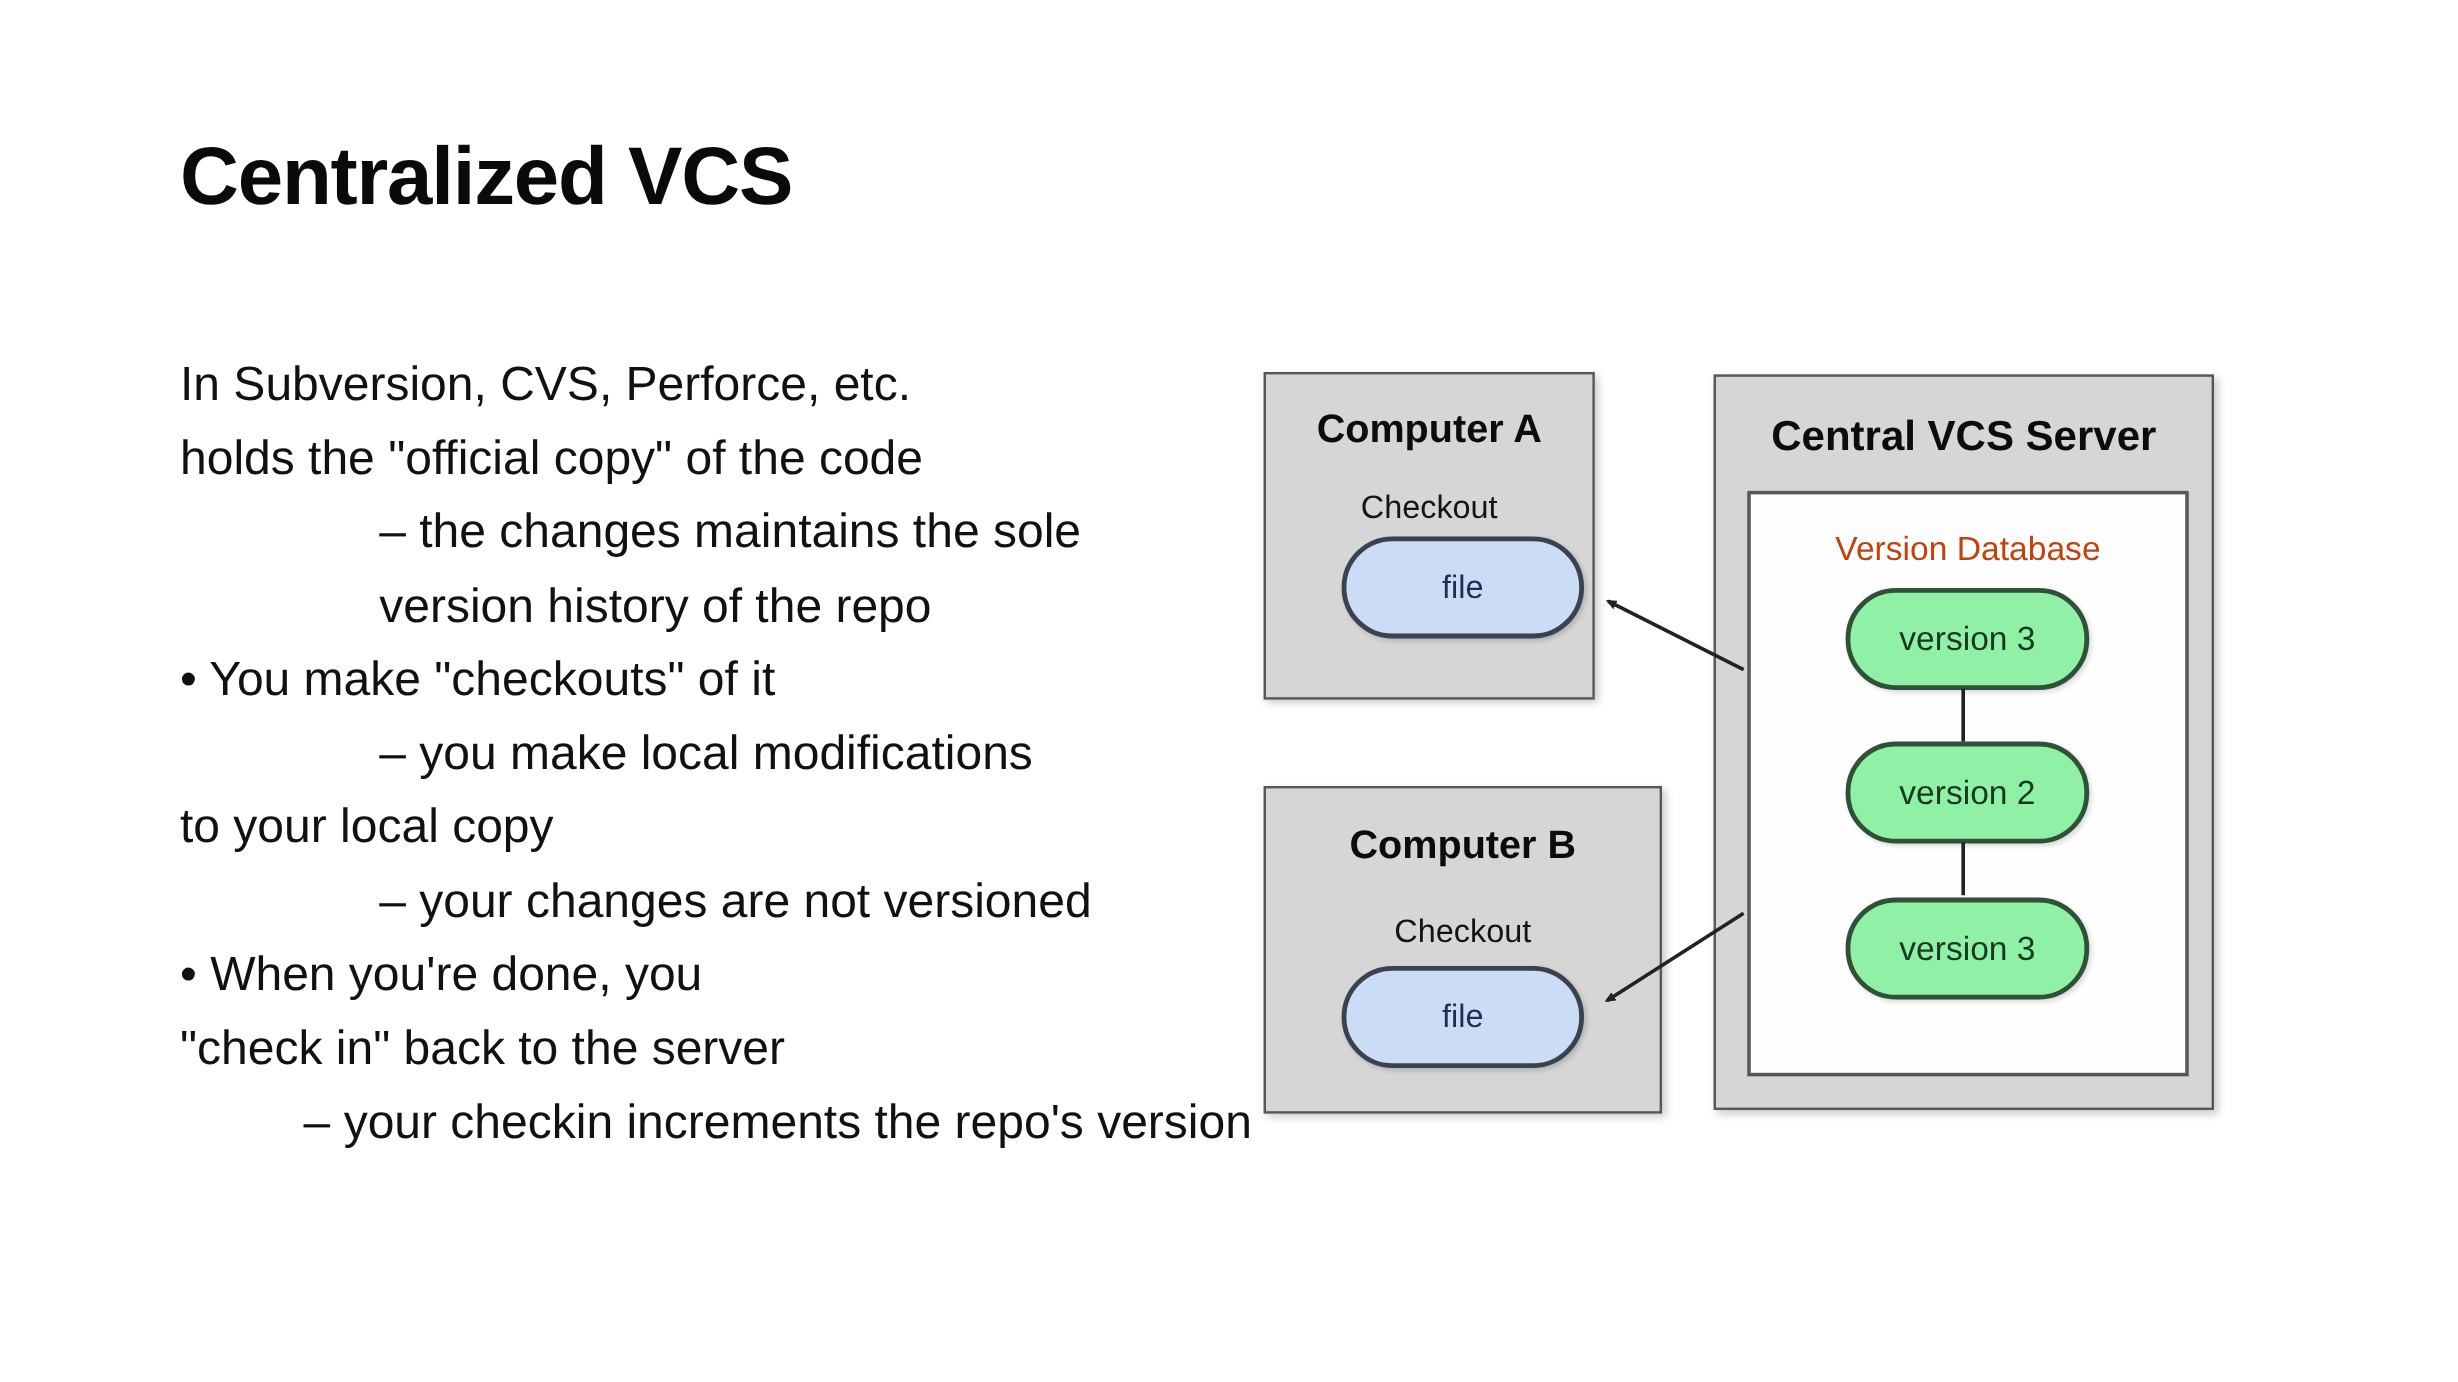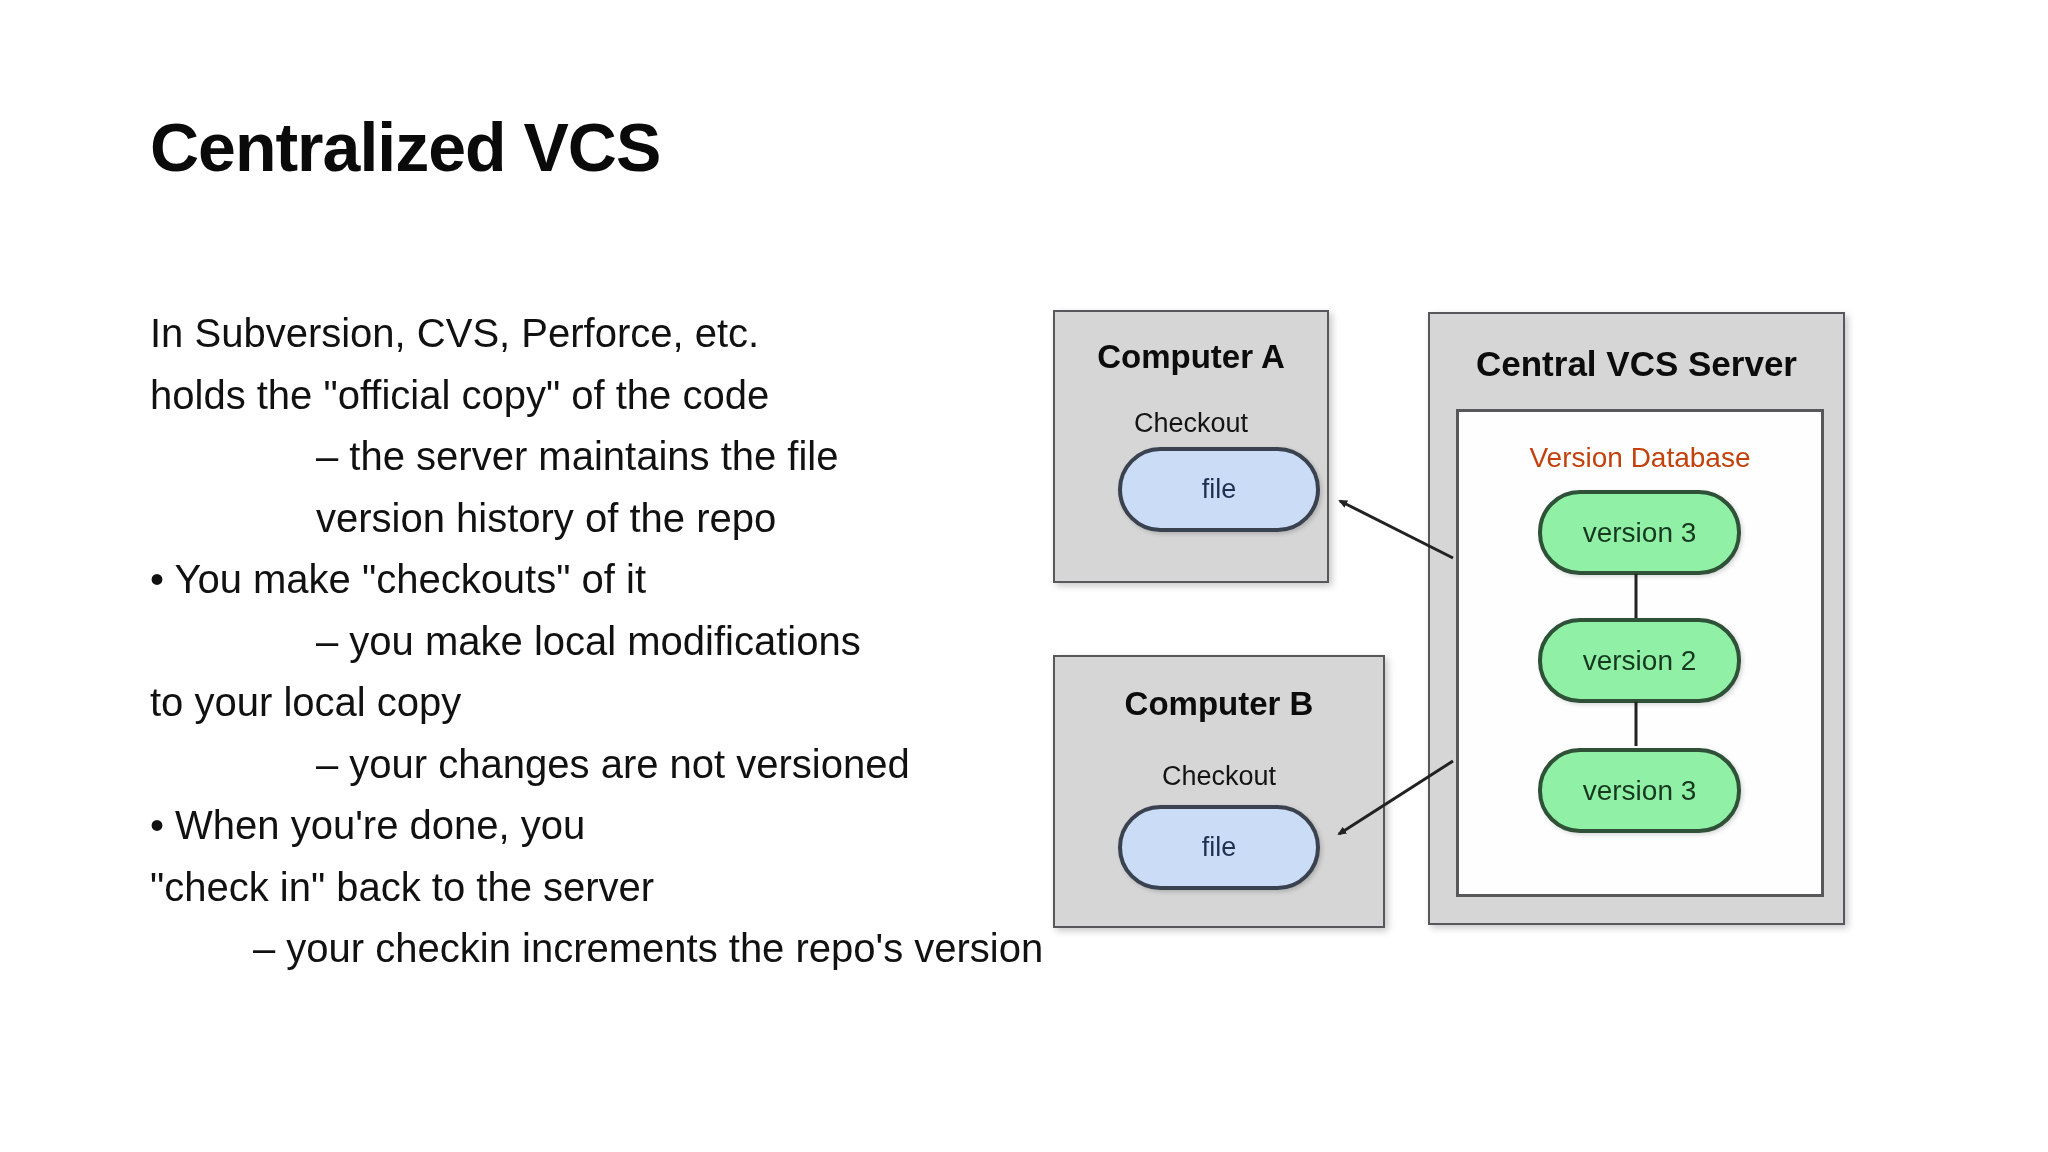--- a/index.html
+++ b/index.html
@@ -25,21 +25,21 @@
     font-size: 68px;
     font-weight: 700;
     letter-spacing: -1px;
     color: #0a0a0a;
     white-space: nowrap;
     text-align: right;
   }
   .body-text {
     position: absolute;
     left: 150px;
-    top: 303px;
+    top: 290px;
     width: 1000px;
     font-size: 40px;
     line-height: 61.5px;
     color: #111111;
   }
   .body-line { white-space: nowrap; }
   .body-line.indent-dash { padding-left: 166px; }
   .body-line.indent-last { padding-left: 103px; }
 
   
@@ -146,21 +146,21 @@
 </head>
 <body>
 
 <div id="slide">
 
   <div class="slide-title">Centralized VCS</div>
 
   <div class="body-text">
     <div class="body-line">In Subversion, CVS, Perforce, etc.</div>
     <div class="body-line">holds the "official copy" of the code</div>
-    <div class="body-line indent-dash">– the server maintains the file</div>
+    <div class="body-line indent-dash">– the changes maintains the sole</div>
     <div class="body-line indent-dash">version history of the repo</div>
     <div class="body-line">• You make "checkouts" of it</div>
     <div class="body-line indent-dash">– you make local modifications</div>
     <div class="body-line">to your local copy</div>
     <div class="body-line indent-dash">– your changes are not versioned</div>
     <div class="body-line">• When you're done, you</div>
     <div class="body-line">"check in" back to the server</div>
     <div class="body-line indent-last">– your checkin increments the repo's version</div>
   </div>
 

